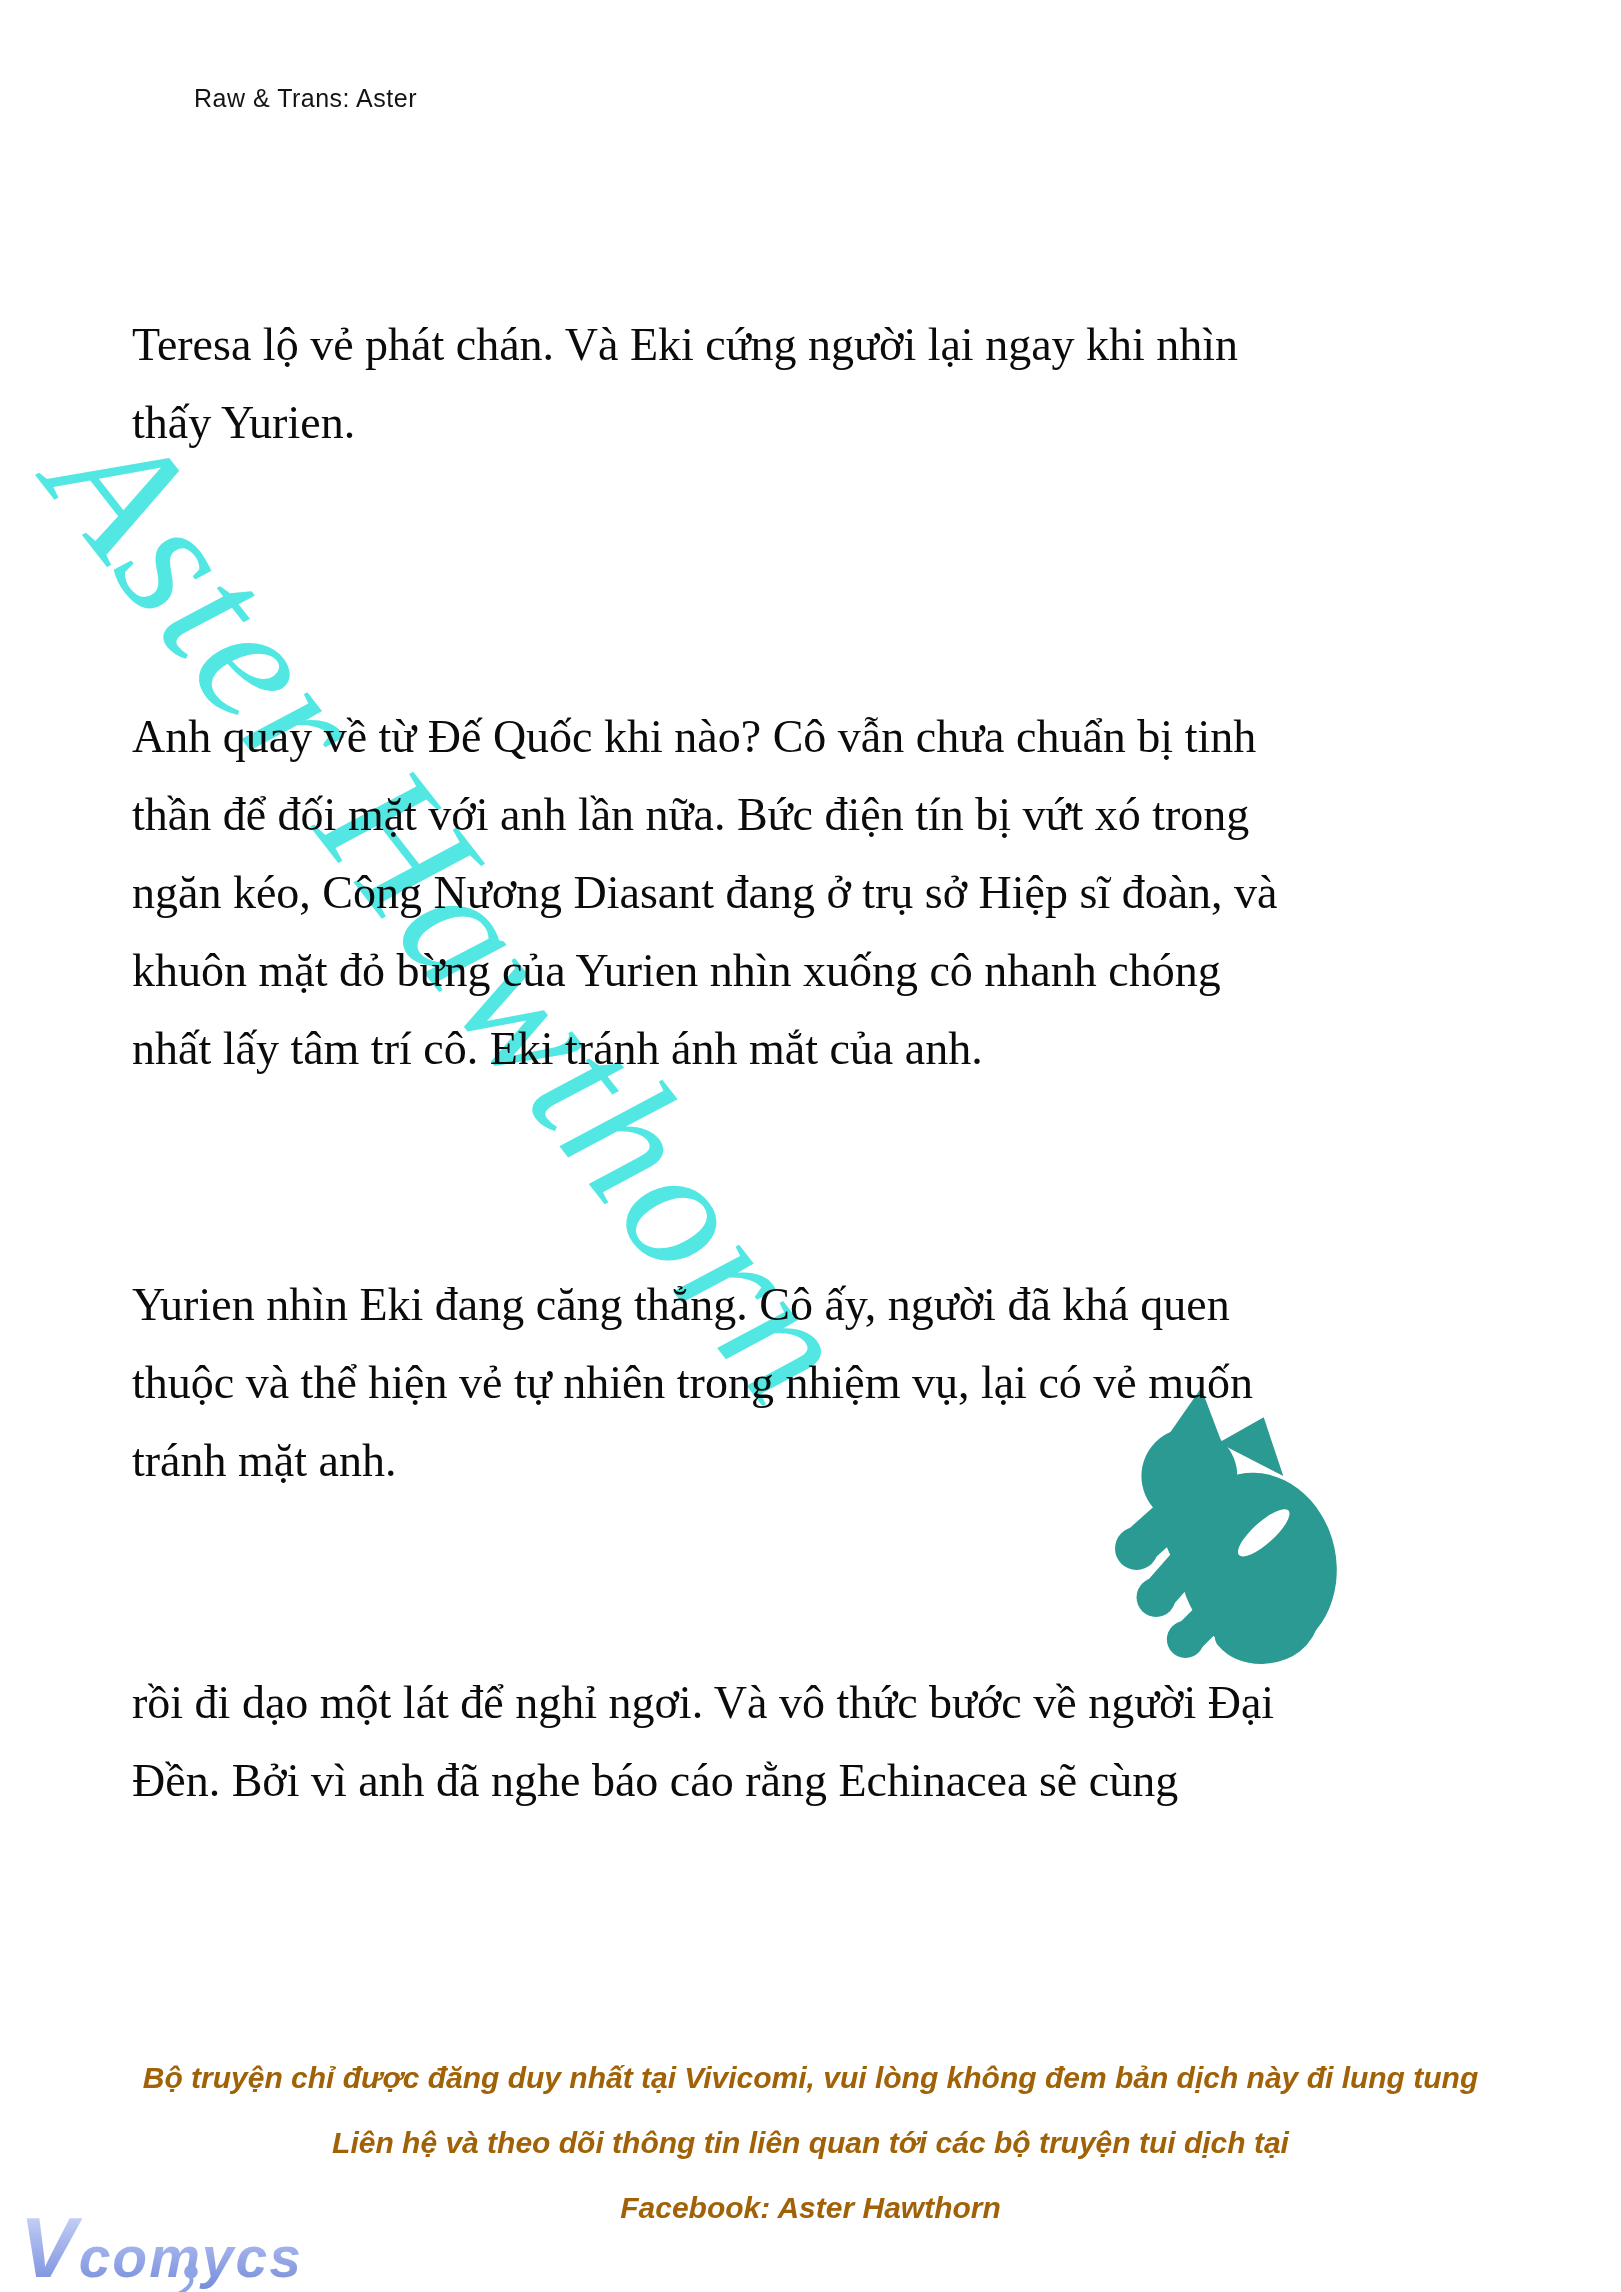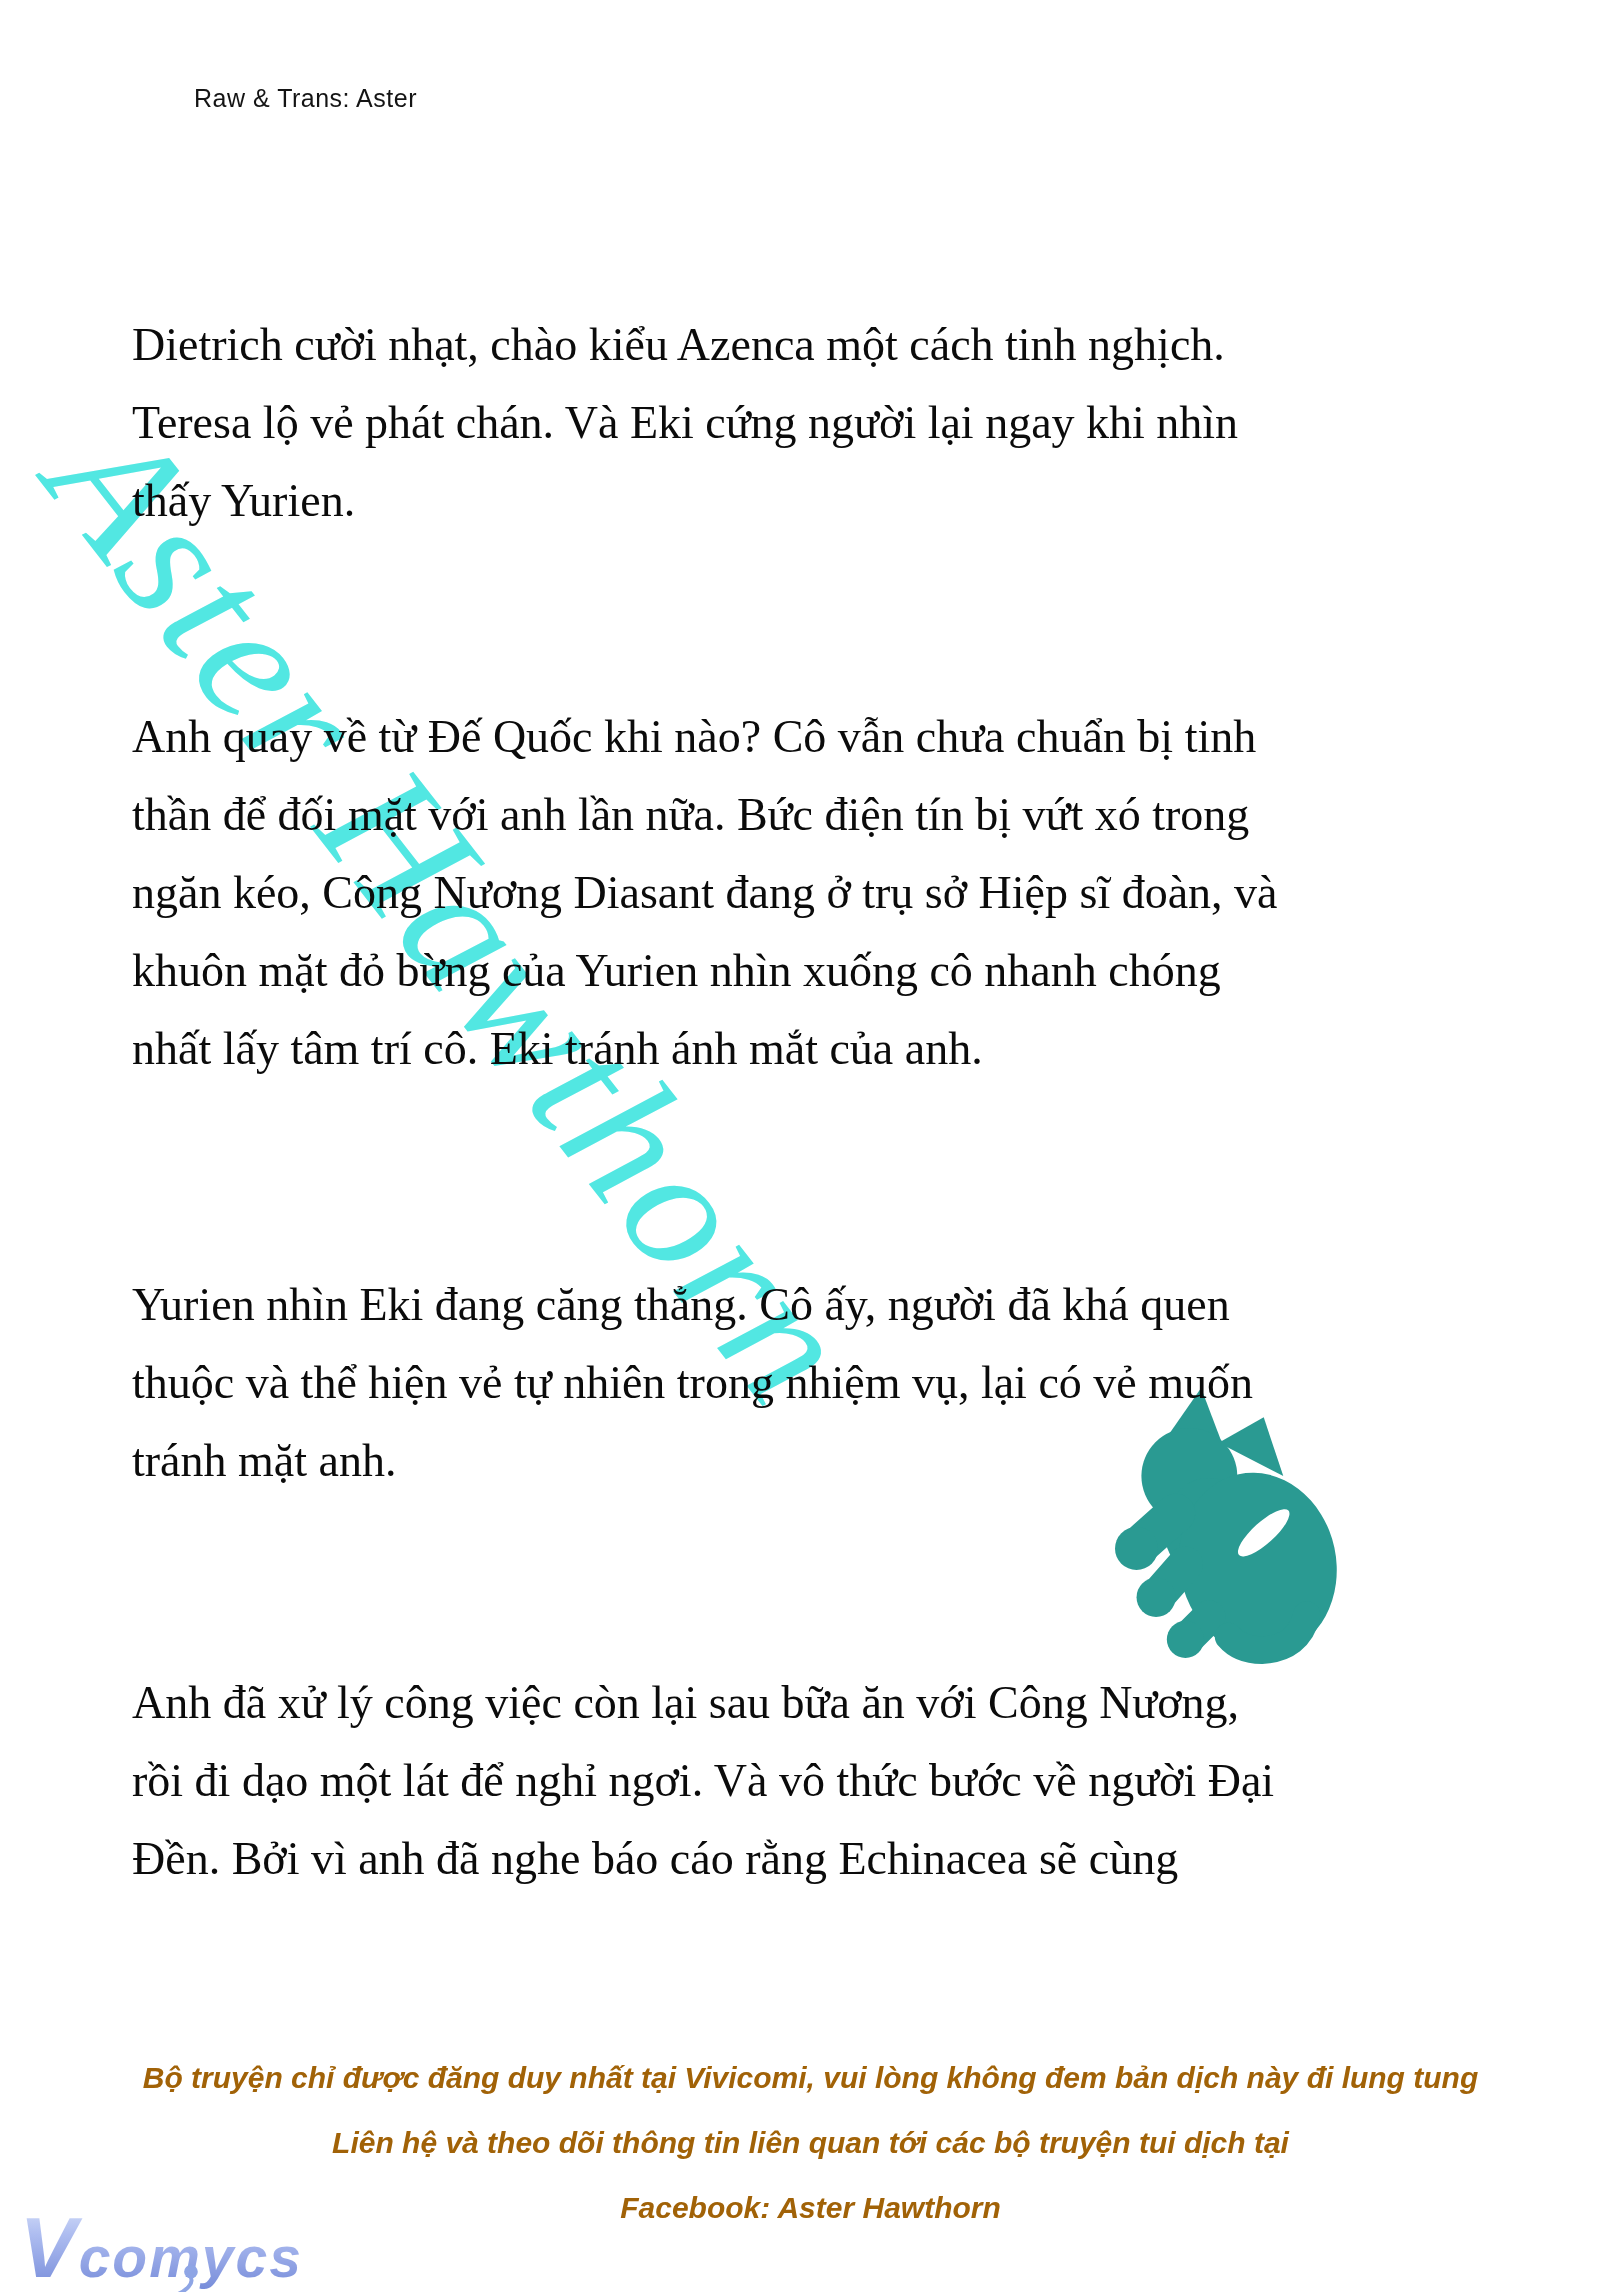--- a/index.html
+++ b/index.html
@@ -108,38 +108,36 @@
       <circle cx="22" cy="170" r="22"></circle>
       <circle cx="42" cy="220" r="20"></circle>
       <circle cx="72" cy="263" r="19"></circle>
     </g>
 
     <ellipse cx="152" cy="154" rx="34" ry="11" fill="#ffffff" transform="rotate(-42 152 154)"></ellipse>
   </svg>
 
   <div class="content">
     <div class="para p1">
-        <span class="line">Dietrich cười nhạt, chào kiểu Azenca một cách tinh nghịch.</span>
         <span class="line">Teresa lộ vẻ phát chán. Và Eki cứng người lại ngay khi nhìn</span>
         <span class="line">thấy Yurien.</span>
       </div>
     <div class="para p2">
         <span class="line">Anh quay về từ Đế Quốc khi nào? Cô vẫn chưa chuẩn bị tinh</span>
         <span class="line">thần để đối mặt với anh lần nữa. Bức điện tín bị vứt xó trong</span>
         <span class="line">ngăn kéo, Công Nương Diasant đang ở trụ sở Hiệp sĩ đoàn, và</span>
         <span class="line">khuôn mặt đỏ bừng của Yurien nhìn xuống cô nhanh chóng</span>
         <span class="line">nhất lấy tâm trí cô. Eki tránh ánh mắt của anh.</span>
       </div>
     <div class="para p3">
         <span class="line">Yurien nhìn Eki đang căng thẳng. Cô ấy, người đã khá quen</span>
         <span class="line">thuộc và thể hiện vẻ tự nhiên trong nhiệm vụ, lại có vẻ muốn</span>
         <span class="line">tránh mặt anh.</span>
       </div>
     <div class="para p4">
-        <span class="line">Anh đã xử lý công việc còn lại sau bữa ăn với Công Nương,</span>
         <span class="line">rồi đi dạo một lát để nghỉ ngơi. Và vô thức bước về người Đại</span>
         <span class="line">Đền. Bởi vì anh đã nghe báo cáo rằng Echinacea sẽ cùng</span>
       </div>
   </div>
 
   <div class="footer-notice">
     <span class="fline">Bộ truyện chỉ được đăng duy nhất tại Vivicomi, vui lòng không đem bản dịch này đi lung tung</span>
     <span class="fline">Liên hệ và theo dõi thông tin liên quan tới các bộ truyện tui dịch tại</span>
     <span class="fline">Facebook: Aster Hawthorn</span>
   </div>

